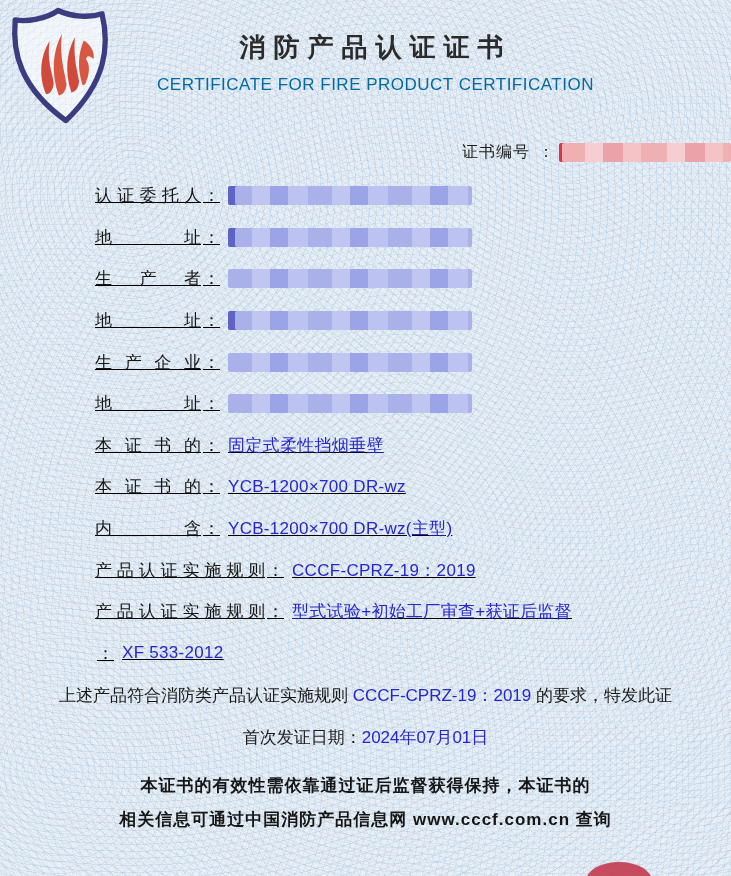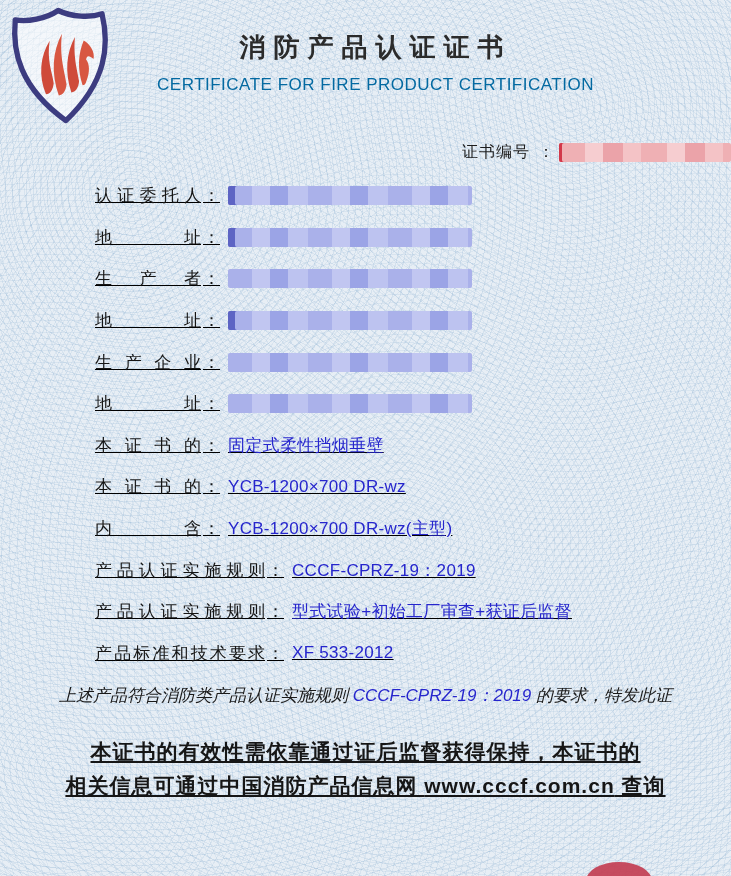--- a/index.html
+++ b/index.html
@@ -37,23 +37,23 @@
   .w1{width:106px;}
   .w2{width:170px;}
   .colon{color:#151515;font-size:17px;margin:0 8px 0 2px;flex:none;}
   .val{color:#2626cd;font-size:17px;letter-spacing:.3px;white-space:nowrap;}
   .redact.purple{width:244px;background:repeating-linear-gradient(90deg,#aab1ea 0 24px,#c1c6f1 24px 42px,#9ba4e6 42px 60px,#bdc3f0 60px 80px);}
   .redact.lead{box-shadow:inset 7px 0 0 #5d64c4;}
   .rw260{width:262px;} .rw250{width:250px;} .rw268{width:268px;}
 
   
   .centerblock{position:absolute;top:681px;left:0;right:0;text-align:center;}
-  .stline{font-size:17px;color:#1a1a1a;height:42px;line-height:30px;white-space:nowrap;font-style:italic;}
+  .stline{font-size:17px;color:#1a1a1a;height:42px;line-height:30px;white-space:nowrap;}
   .blue{color:#2626cd;}
-  .footer{margin-top:12px;font-size:21px;font-weight:600;color:#161616;letter-spacing:1px;line-height:34px;text-decoration:underline;}
+  .footer{margin-top:4px;font-size:17px;font-weight:600;color:#161616;letter-spacing:1px;line-height:34px;}
 
   
   .seal{position:absolute;left:586px;bottom:-24px;width:66px;height:38px;background:#c33e52;border-radius:50%;opacity:.92;}
 </style>
 </head>
 <body>
 
 <div class="page">
 
   <div class="logo">
@@ -139,33 +139,35 @@
       <span class="val">CCCF-CPRZ-19：2019</span>
     </div>
 
     <div class="row">
       <span class="lbl w2">产品认证实施规则</span>
       <span class="colon">：</span>
       <span class="val">型式试验+初始工厂审查+获证后监督</span>
     </div>
 
     <div class="row">
-      <span class="lbl w2">产品标准和技术要求</span>
       <span class="colon">：</span>
       <span class="val">XF 533-2012</span>
     </div>
 
   </div>
 
   <div class="centerblock">
 
     <div class="stline">
       <span>上述产品符合消防类产品认证实施规则 </span><span class="blue">CCCF-CPRZ-19：2019</span><span> 的要求，特发此证</span>
     </div>
 
+    <div class="stline">
+      <span>首次发证日期：</span><span class="blue">2024年07月01日</span>
+    </div>
 
 
     <div class="footer">
       <div>本证书的有效性需依靠通过证后监督获得保持，本证书的</div>
       <div>
         <span>相关信息可通过中国消防产品信息网 </span><span>www.cccf.com.cn</span><span> 查询</span>
       </div>
     </div>
 
   </div>

